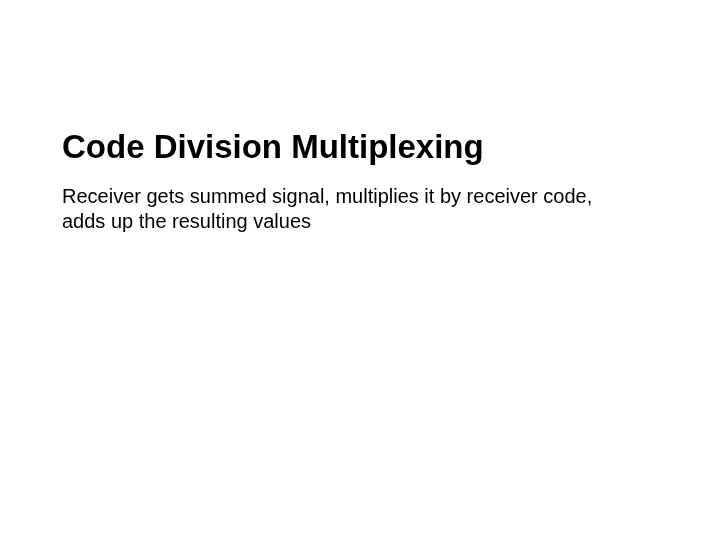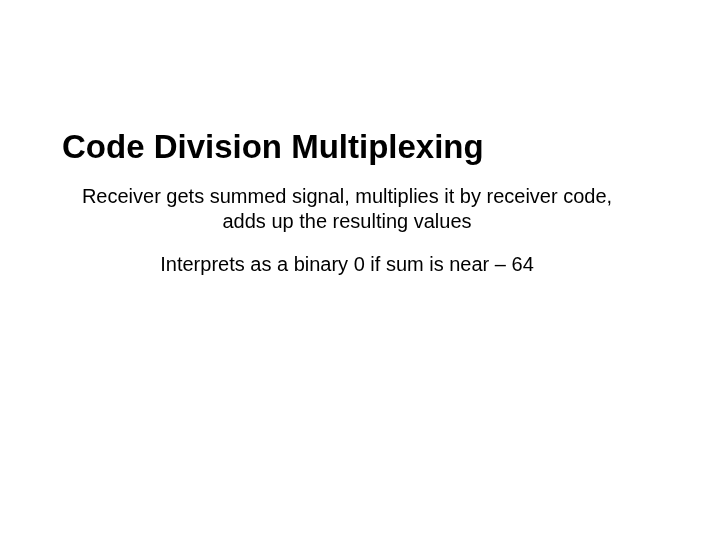--- a/index.html
+++ b/index.html
@@ -24,25 +24,23 @@
     font-size: 33px;
     line-height: 1.15;
     letter-spacing: 0px;
     margin: 0 0 18px 0;
   }
   .body p {
     font-size: 20px;
     line-height: 1.25;
     margin: 0 0 18px 0;
     max-width: 590px;
-    text-align: center;
   }
 </style>
 </head>
 <body>
 
 <div class="slide">
   <h1 class="title">Code Division Multiplexing</h1>
   <div class="body">
     <p>Receiver gets summed signal, multiplies it by receiver code, adds up the resulting values</p>
-    <p>Interprets as a binary 0 if sum is near – 64</p>
   </div>
 </div>
 
 </body></html>

